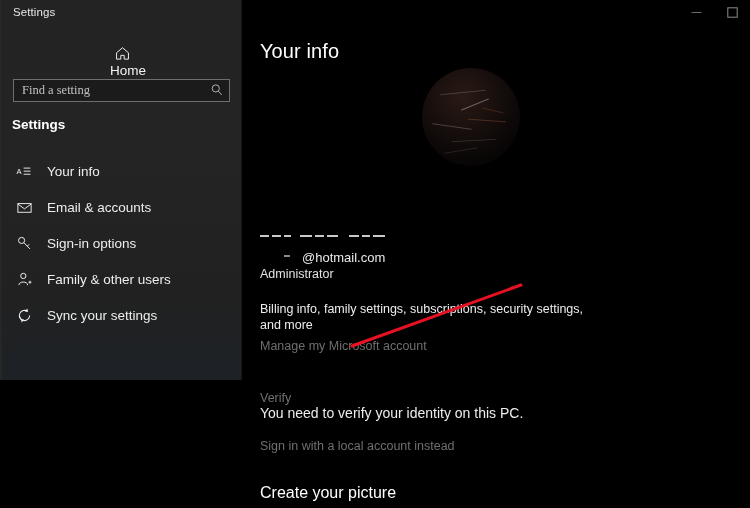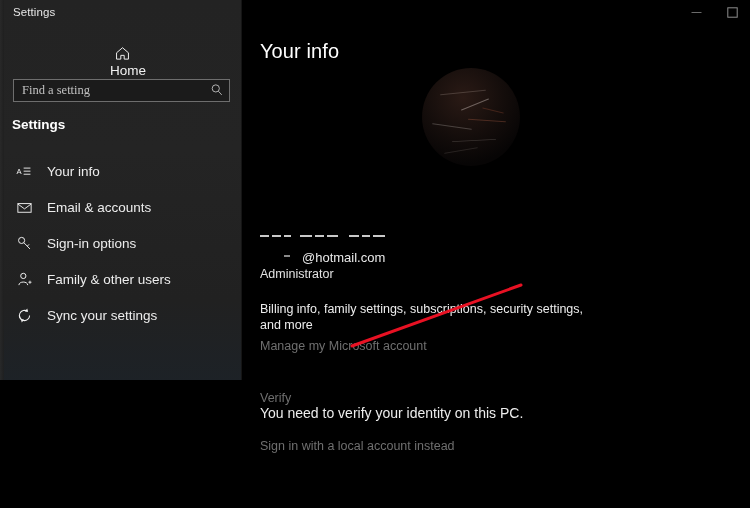--- a/index.html
+++ b/index.html
@@ -440,20 +440,21 @@
     <div class="billing-text">Billing info, family settings, subscriptions, security settings, and more</div>
 
     <div class="link link-manage">Manage my Microsoft account</div>
 
     <div class="verify-text">You need to verify your identity on this PC.</div>
 
     <div class="link link-verify">Verify</div>
 
     <div class="link link-local">Sign in with a local account instead</div>
 
+    <div class="section-title">Create your picture</div>
   </div>
 
   <div class="wincontrols">
     <div class="wc-btn">
       <svg width="11" height="11" viewBox="0 0 11 11">
         <line x1="0.5" y1="5.5" x2="10.5" y2="5.5" stroke="#6a6a6a" stroke-width="1"></line>
       </svg>
     </div>
     <div class="wc-btn">
       <svg width="11" height="11" viewBox="0 0 11 11">

